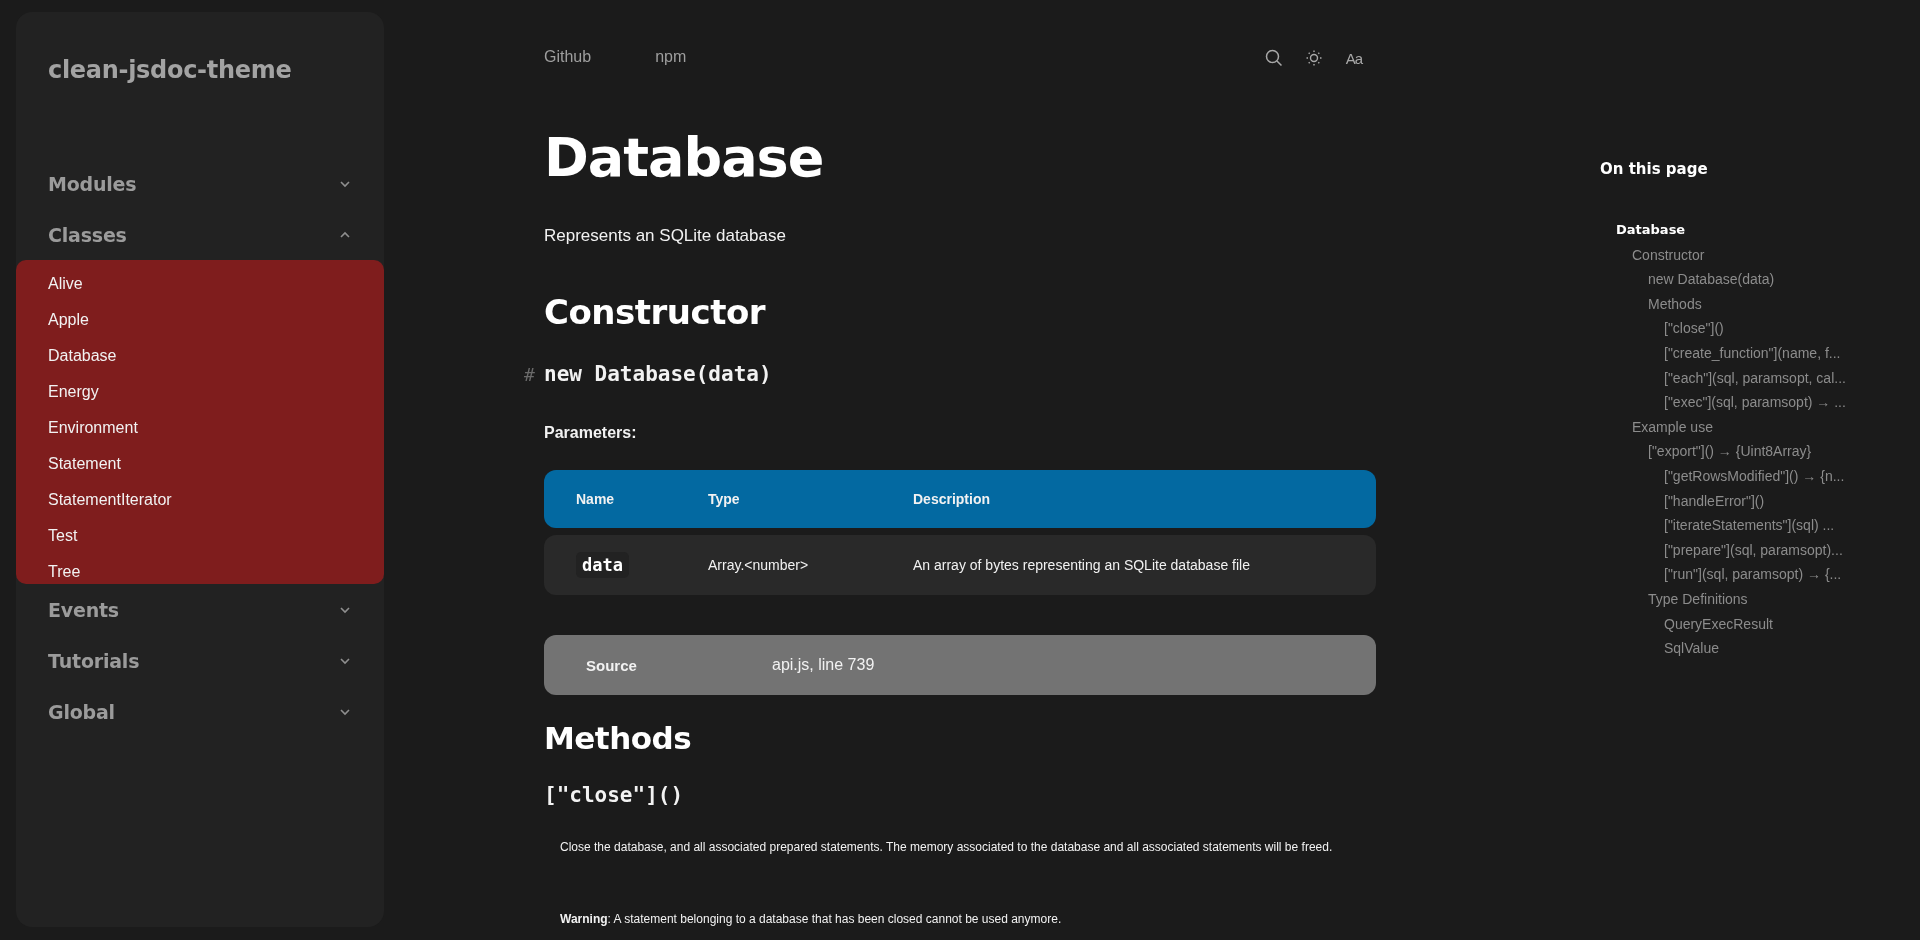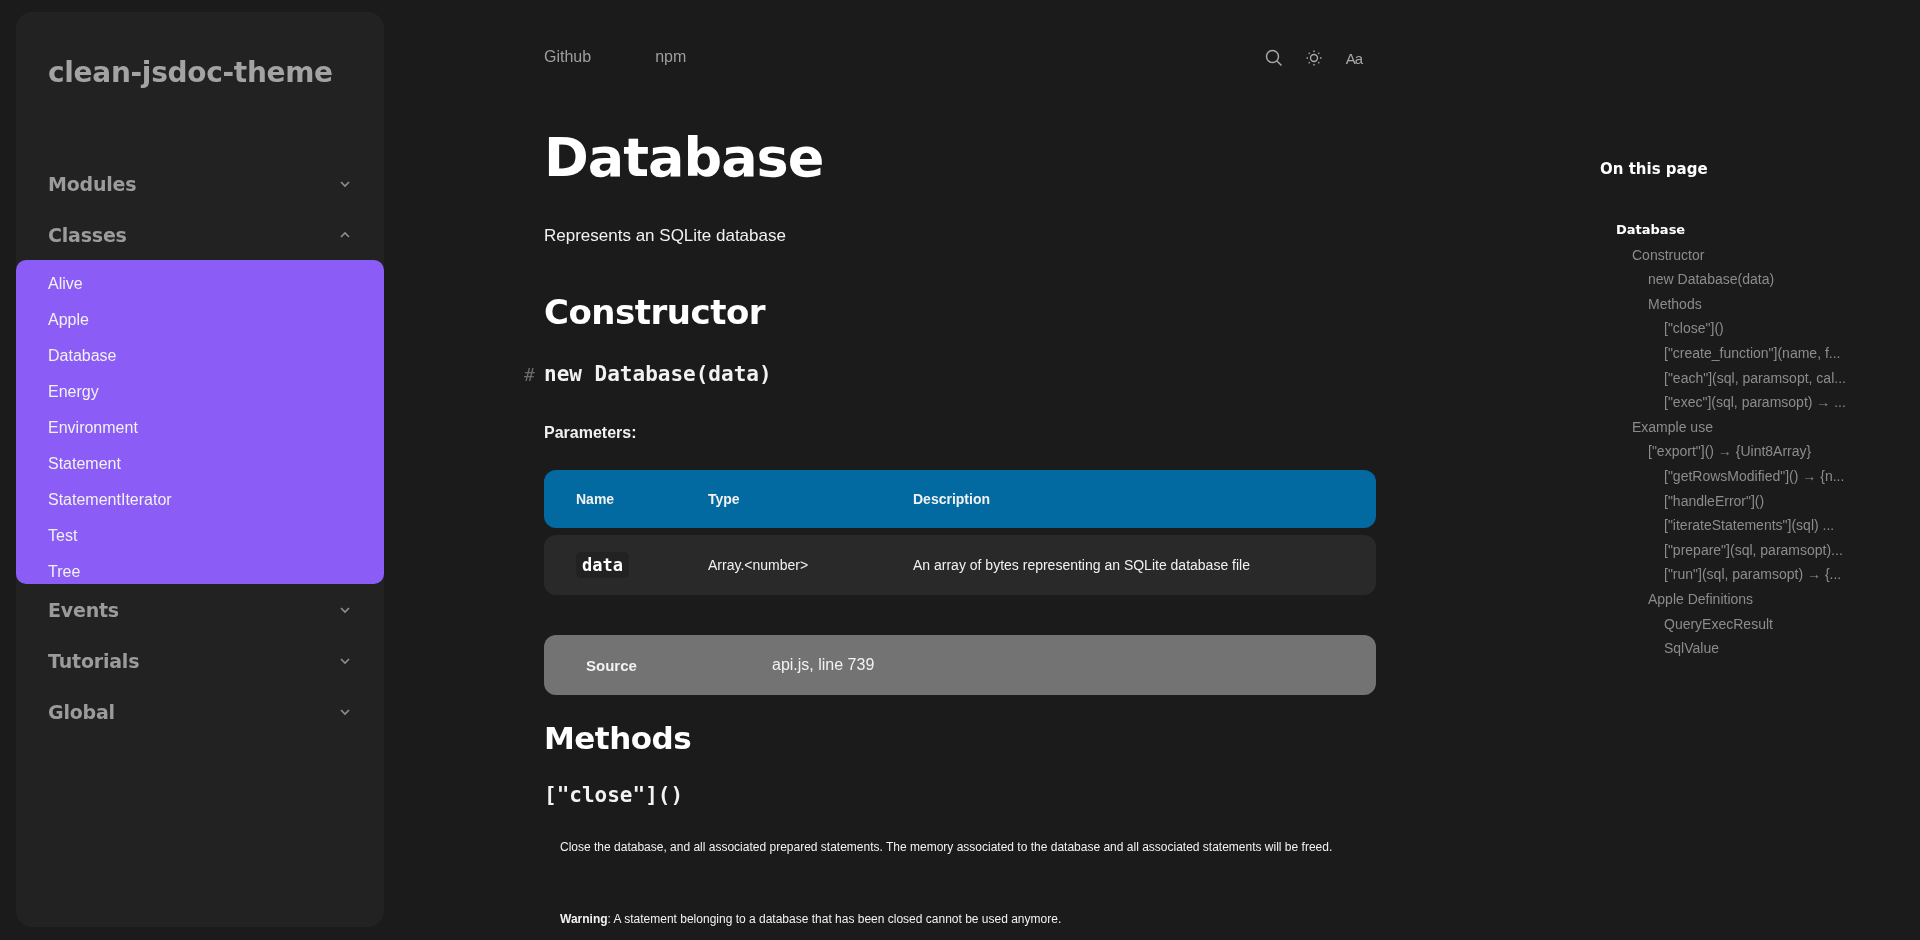--- a/index.html
+++ b/index.html
@@ -10,37 +10,37 @@
     font-family: "Liberation Sans", "DejaVu Sans", sans-serif;
   }
   .sidebar {
     position: absolute; left: 16px; top: 12px;
     width: 368px; height: 915px;
     background: #222222;
     border-radius: 16px;
   }
   .brand {
     position: absolute; left: 32px; top: 44px;
-    font-size: 28px; font-weight: 700; color: #a3a3a3;
+    font-size: 24px; font-weight: 700; color: #a3a3a3;
     font-family: "DejaVu Sans", sans-serif; letter-spacing: -0.3px;
   }
   .nav-section {
     position: absolute; left: 0; width: 368px; height: 40px;
     display: flex; align-items: center; justify-content: space-between;
     padding: 0 32px; cursor: pointer;
   }
   .nav-section .label {
     font-size: 19px; font-weight: 700; color: #9b9b9b;
     font-family: "DejaVu Sans", sans-serif; letter-spacing: -0.2px;
   }
   .chev { width: 14px; height: 14px; display: inline-block; }
   .chev svg { width: 14px; height: 14px; }
   .class-list {
     position: absolute; left: 0; top: 248px; width: 368px; height: 324px;
-    background: #8b5cf6; border-radius: 10px;
+    background: #7f1d1d; border-radius: 10px;
     padding-top: 6px;
   }
   .class-item {
     height: 36px; line-height: 36px;
     padding-left: 32px; font-size: 16px; color: #f2f2f2;
     cursor: pointer;
   }
   .topnav {
     position: absolute; left: 544px; top: 48px;
     display: flex; gap: 64px; font-size: 16px; color: #9e9e9e;
@@ -224,17 +224,17 @@
     <div class="toc-item l3">["create_function"](name, f...</div>
     <div class="toc-item l3">["each"](sql, paramsopt, cal...</div>
     <div class="toc-item l3">["exec"](sql, paramsopt) → ...</div>
     <div class="toc-item l1">Example use</div>
     <div class="toc-item l2">["export"]() → {Uint8Array}</div>
     <div class="toc-item l3">["getRowsModified"]() → {n...</div>
     <div class="toc-item l3">["handleError"]()</div>
     <div class="toc-item l3">["iterateStatements"](sql) ...</div>
     <div class="toc-item l3">["prepare"](sql, paramsopt)...</div>
     <div class="toc-item l3">["run"](sql, paramsopt) → {...</div>
-    <div class="toc-item l2">Apple Definitions</div>
+    <div class="toc-item l2">Type Definitions</div>
     <div class="toc-item l3">QueryExecResult</div>
     <div class="toc-item l3">SqlValue</div>
   </div>
 </div>
 
 </body></html>

